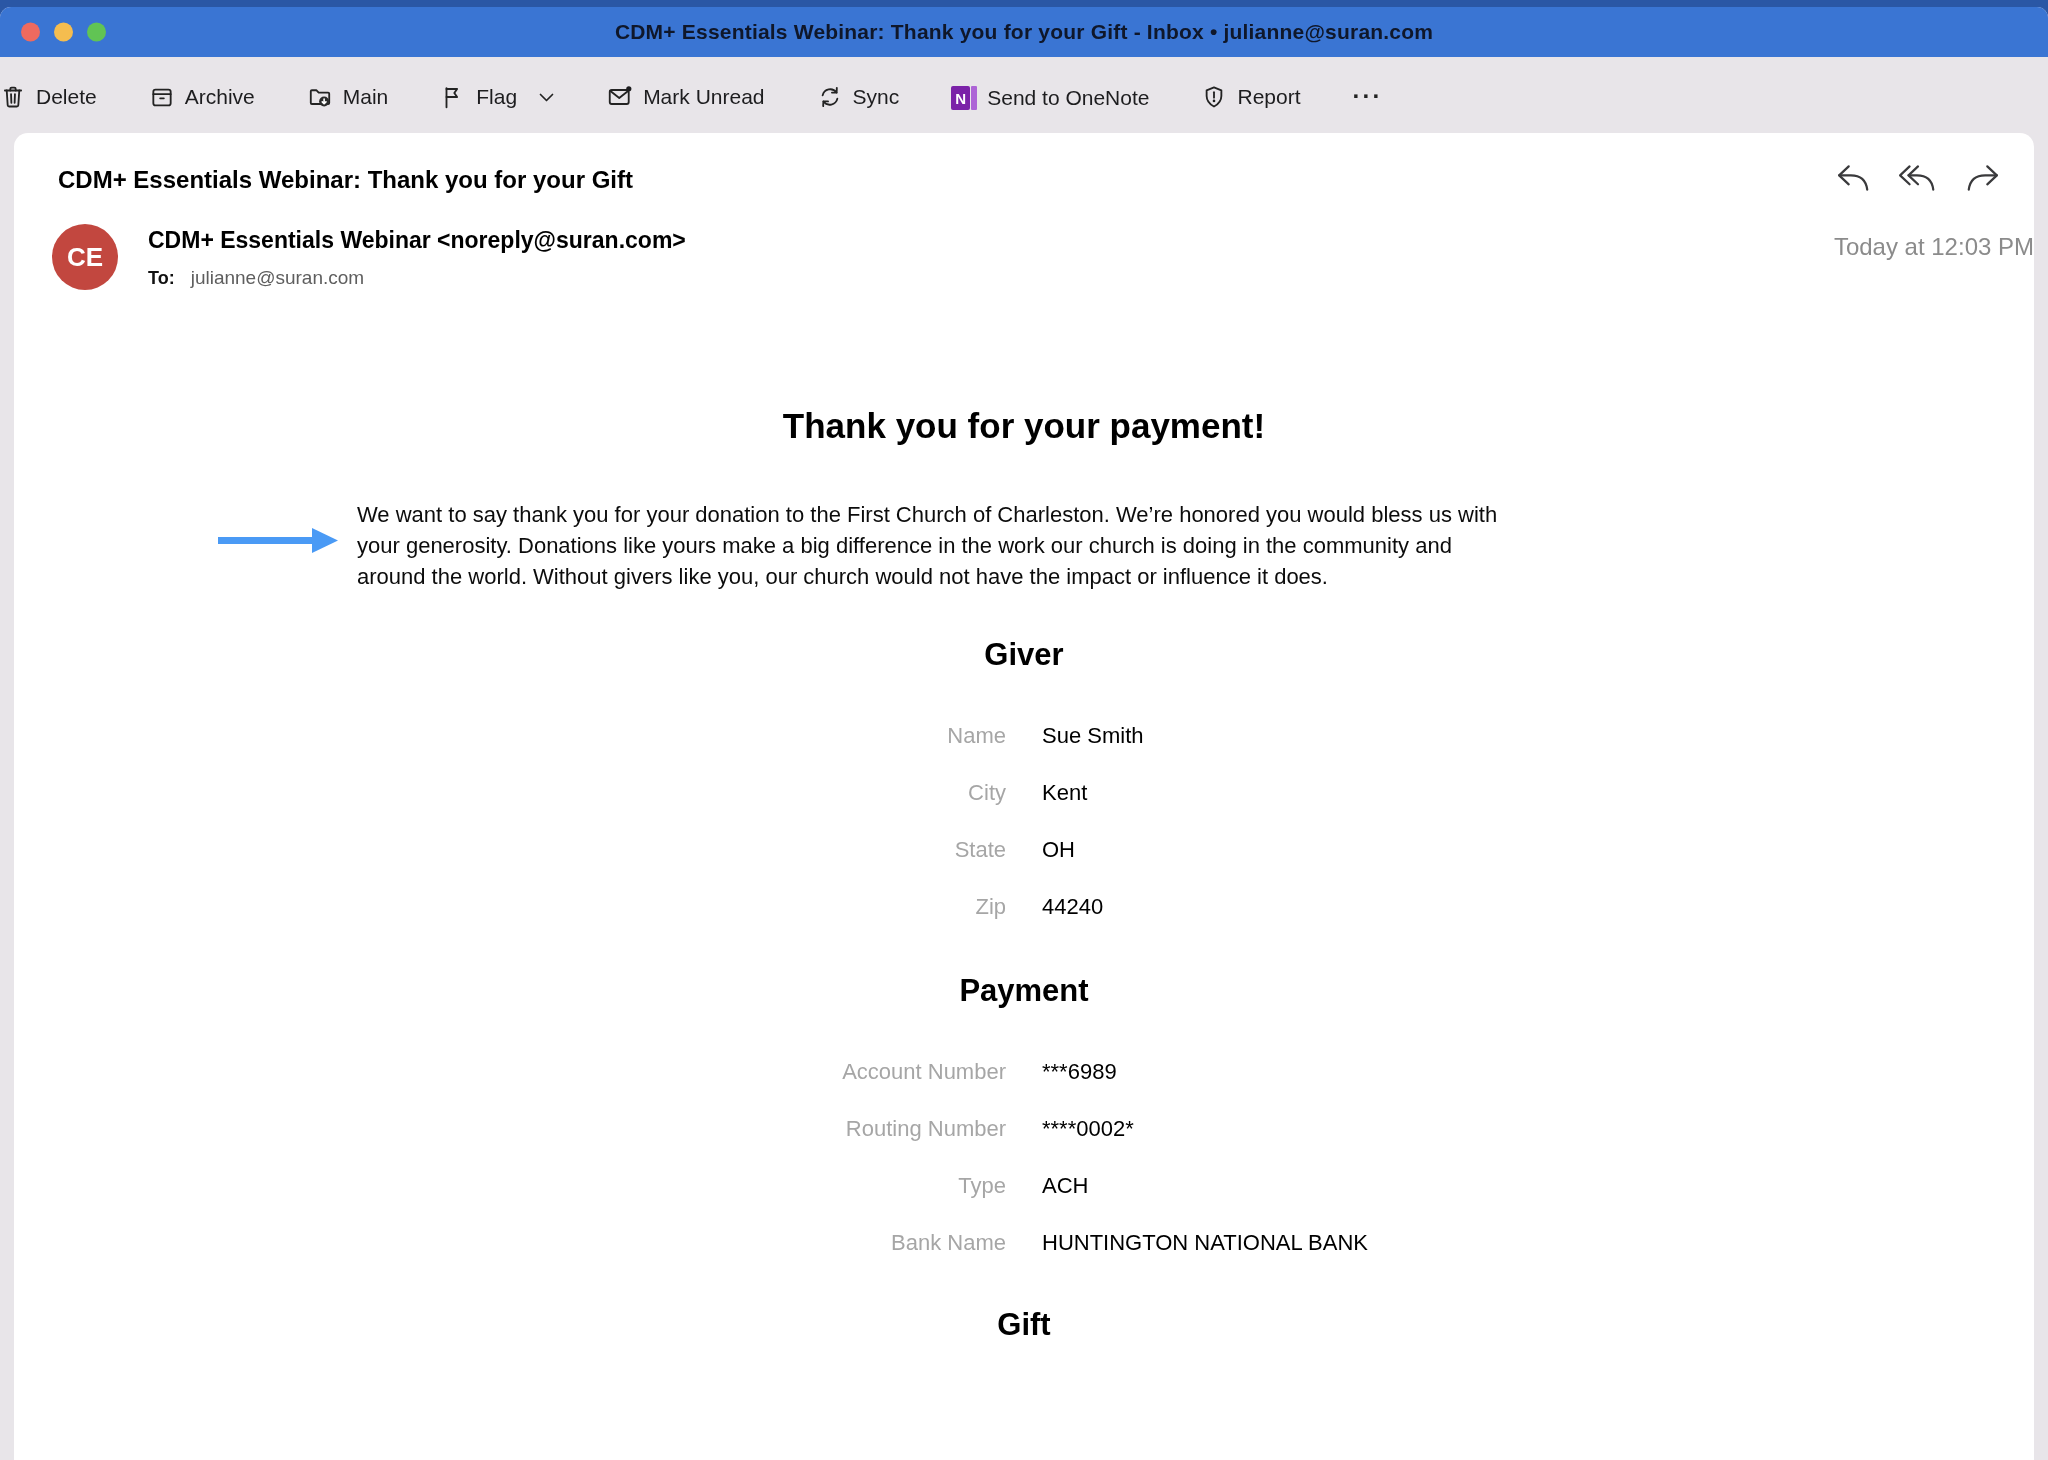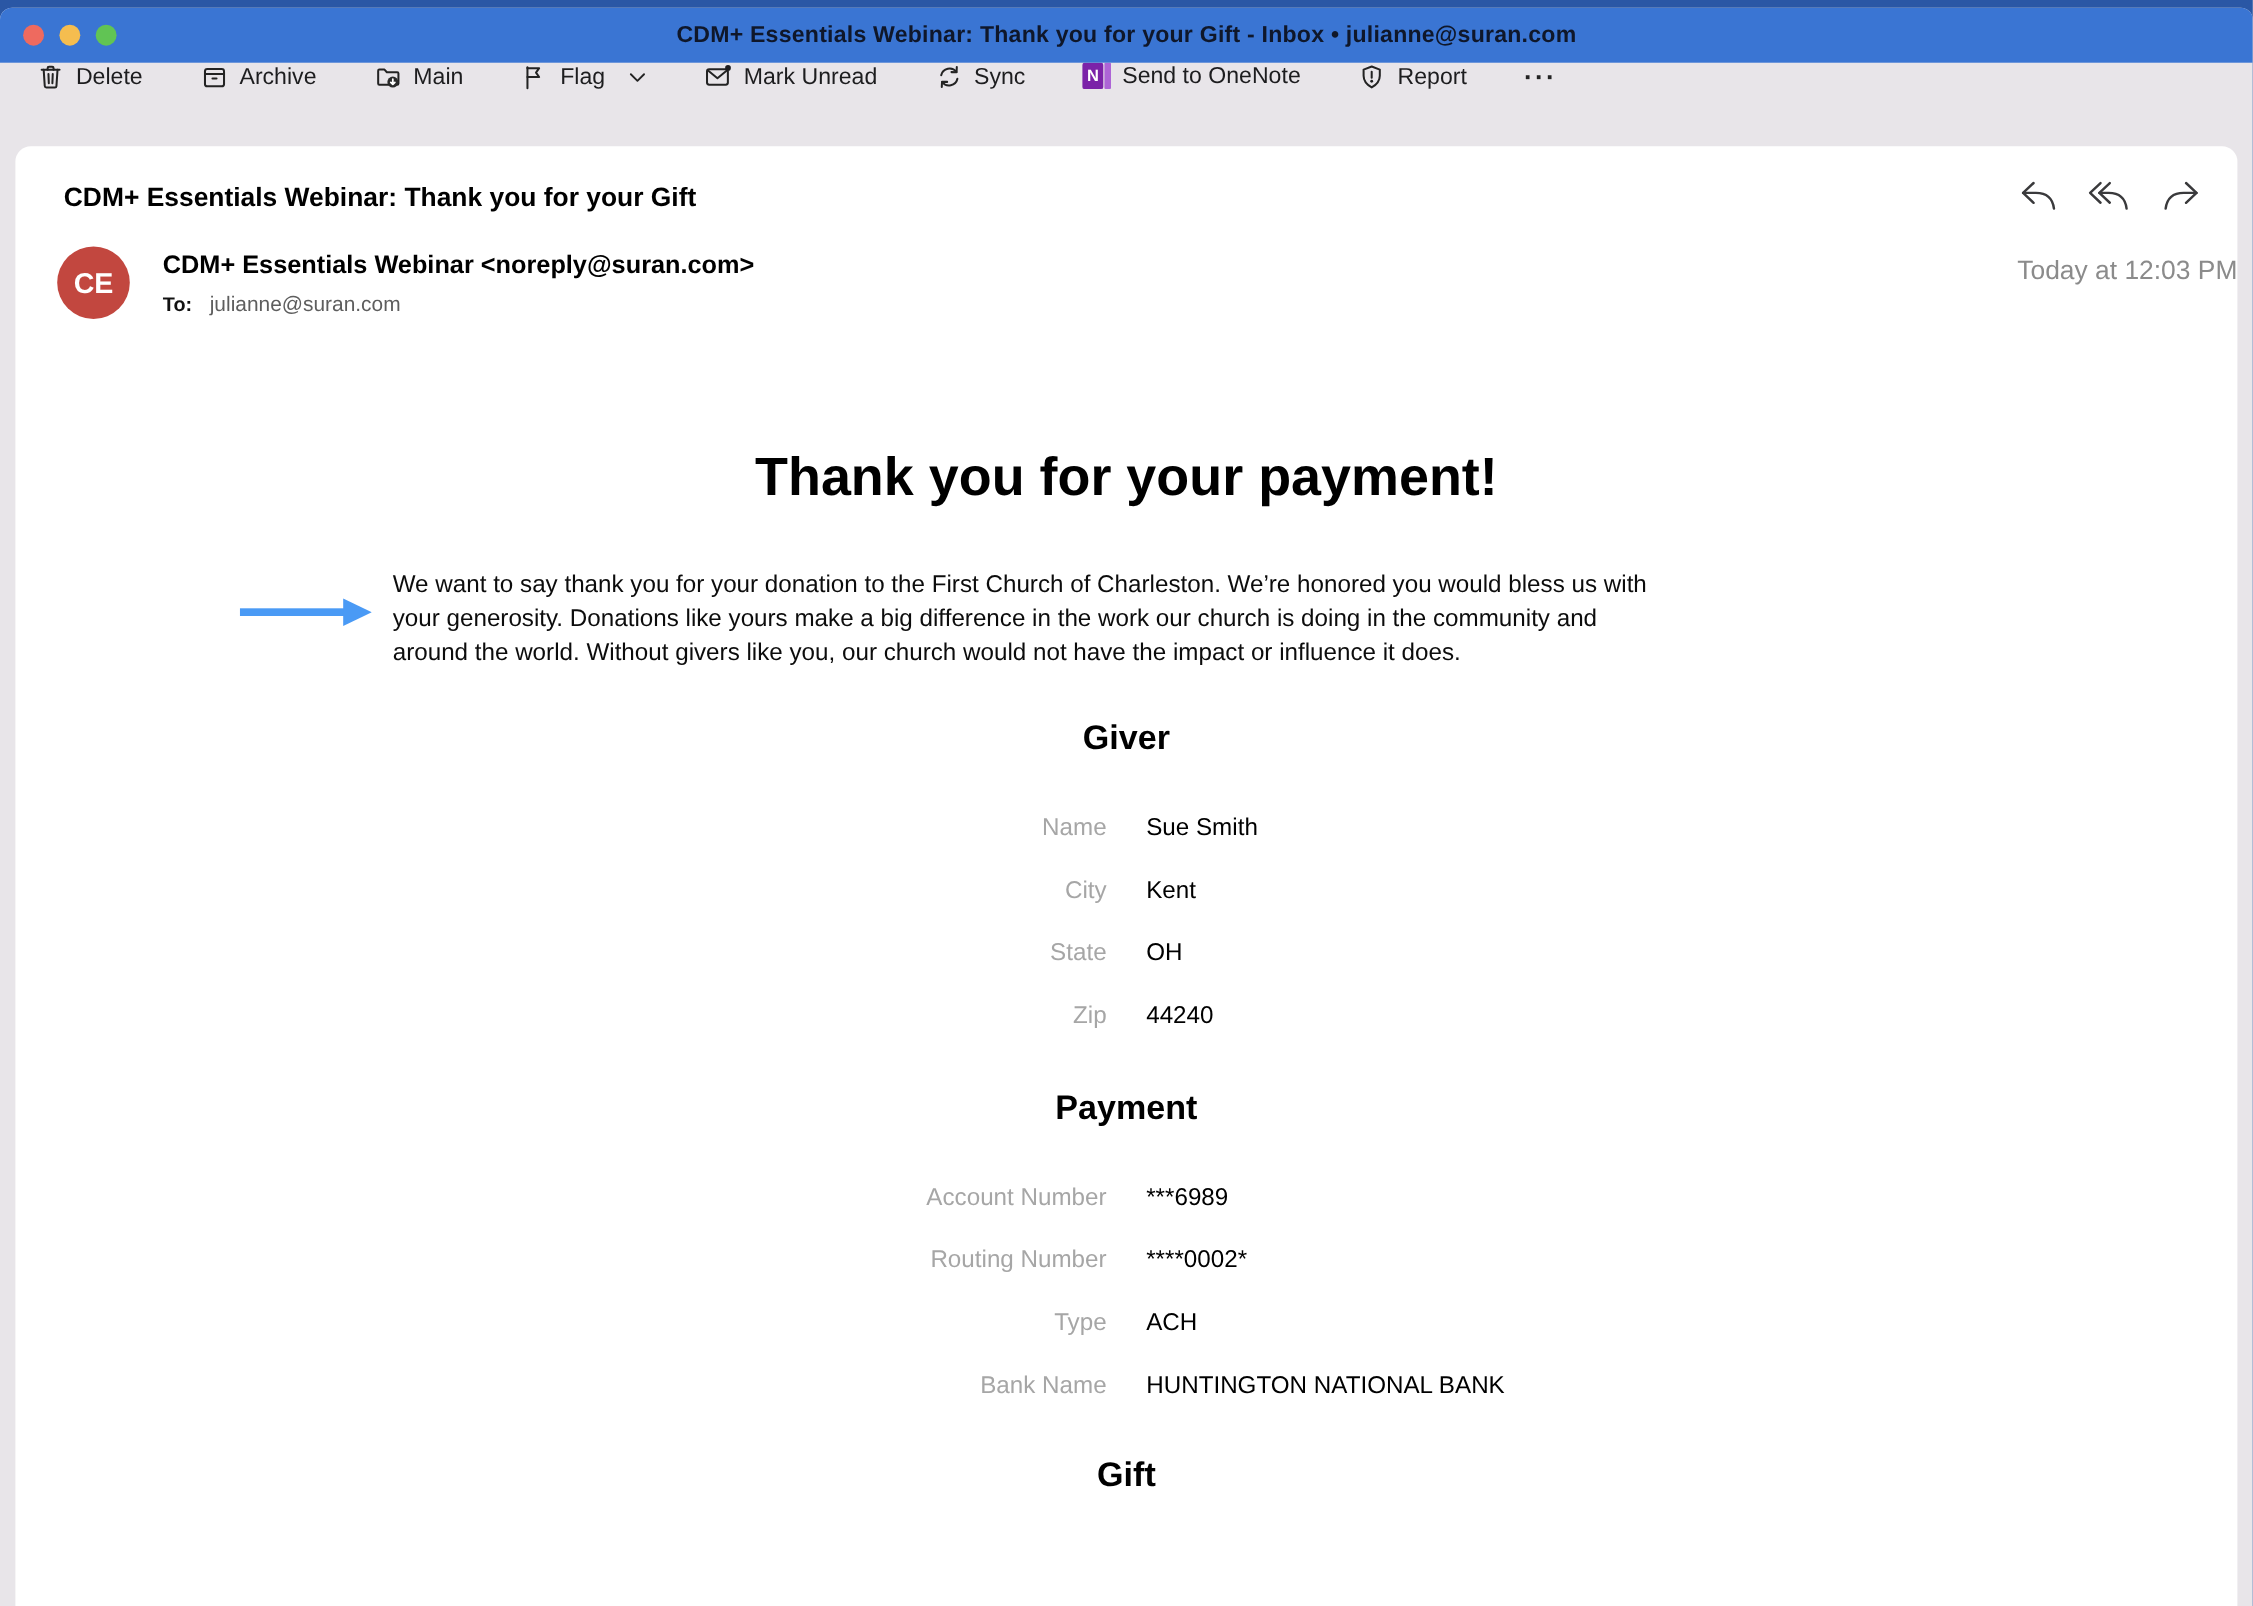--- a/index.html
+++ b/index.html
@@ -24,21 +24,21 @@
     position:relative;
   }
   .traffic { position:absolute; left:21px; top:50%; transform:translateY(-50%); display:flex; gap:14px; }
   .light { width:19px; height:19px; border-radius:50%; border:none; padding:0; }
   .light.red { background:#ee6a5f; }
   .light.yellow { background:#f5bd4f; }
   .light.green { background:#61c454; }
   .win-title { color:#0f172a; font-weight:bold; font-size:21px; letter-spacing:.2px; }
 
   
-  .toolbar { height:53px; display:flex; align-items:flex-start; padding-left:33px; }
+  .toolbar { height:53px; display:flex; align-items:flex-end; }
   .tb-item {
     display:flex; align-items:center; gap:10px;
     background:none; border:none; cursor:default;
     font-family:inherit; font-size:21px; color:#1d1d1f;
     margin-right:52px; white-space:nowrap;
   }
   .tb-item svg { display:block; }
   .tb-icon { stroke:#232323; stroke-width:1.7; fill:none; stroke-linecap:round; stroke-linejoin:round; }
   .chevron { margin-left:12px; }
   .more-btn { font-size:24px; font-weight:bold; color:#232323; letter-spacing:2px; }
@@ -71,21 +71,21 @@
     border:none; flex:0 0 auto;
   }
   .meta-info { margin-left:30px; padding-top:3px; }
   .sender { font-size:23px; font-weight:bold; color:#000; }
   .to-row { margin-top:13px; display:flex; align-items:baseline; }
   .to-label { font-weight:bold; font-size:18px; color:#111; }
   .to-value { margin-left:16px; font-size:19px; color:#5e5e5e; }
   .timestamp { position:absolute; right:0; top:100px; font-size:24px; color:#8b8b8b; }
 
   
-  .mail-h1 { margin-top:116px; text-align:center; font-size:49px; font-weight:bold; color:#000; line-height:1.15; }
+  .mail-h1 { margin-top:116px; text-align:center; font-size:35px; font-weight:bold; color:#000; line-height:1.15; }
   .para-wrap { position:relative; margin-top:53px; }
   .para { margin-left:309px; width:1332px; font-size:22px; line-height:31px; color:#0c0c0c; }
   .annot-arrow { position:absolute; left:170px; top:27px; }
   .mail-h2 { text-align:center; font-size:31px; font-weight:bold; color:#000; }
   .h2-giver { margin-top:45px; }
   .h2-payment { margin-top:38px; }
   .h2-gift { margin-top:36px; }
   .kv { margin-top:34px; }
   .kv-row { display:grid; grid-template-columns:1fr 1fr; column-gap:36px; height:57px; align-items:center; font-size:22px; }
   .kv-label { text-align:right; color:#a6a6a6; }

